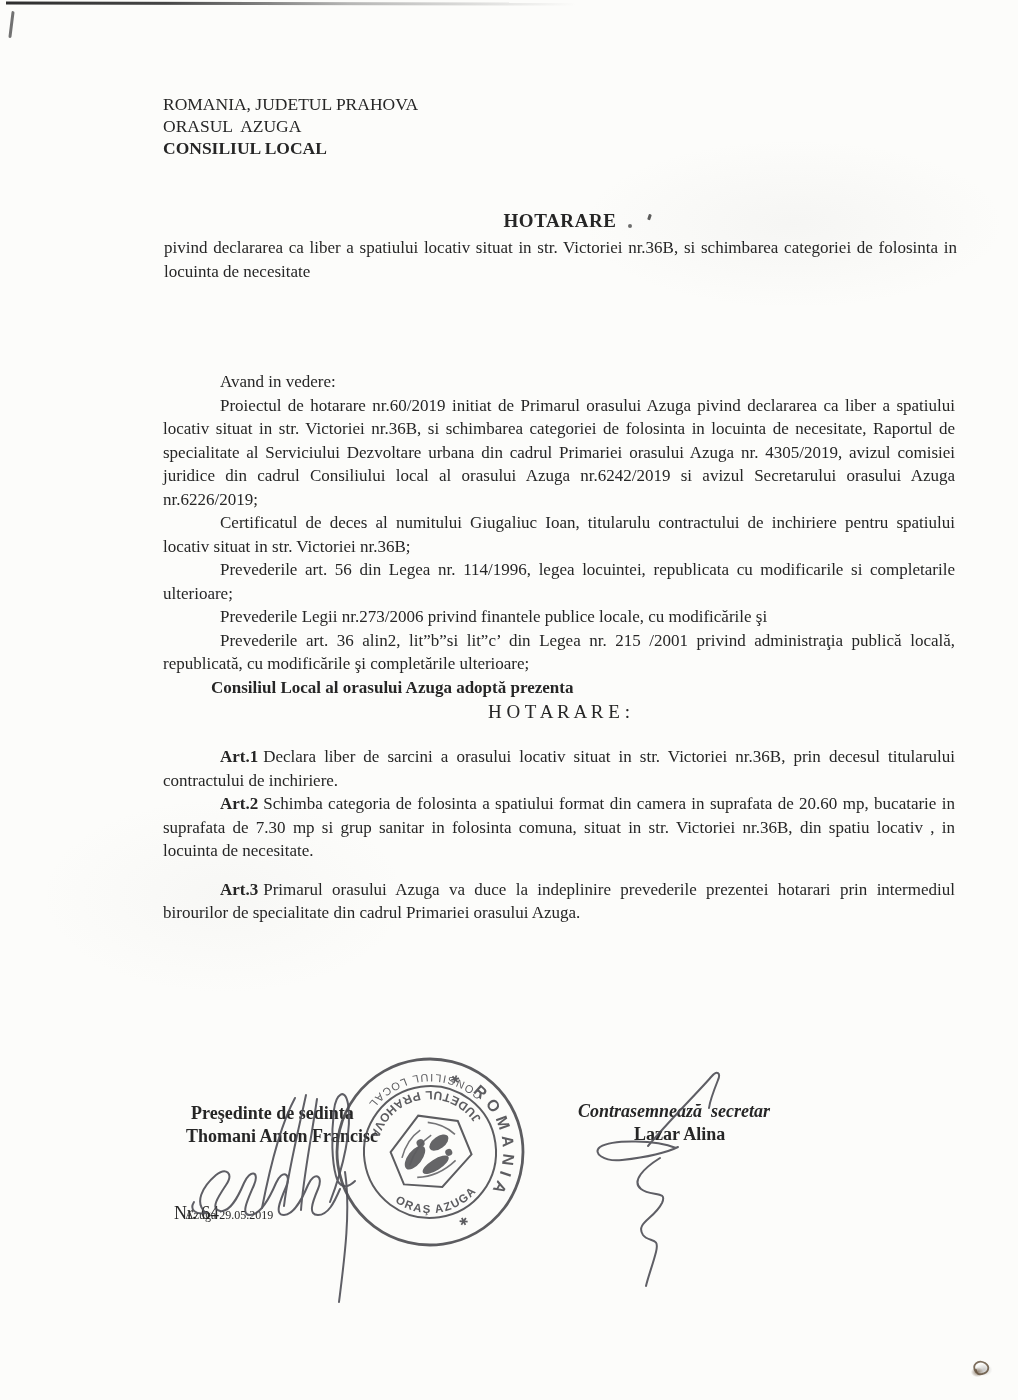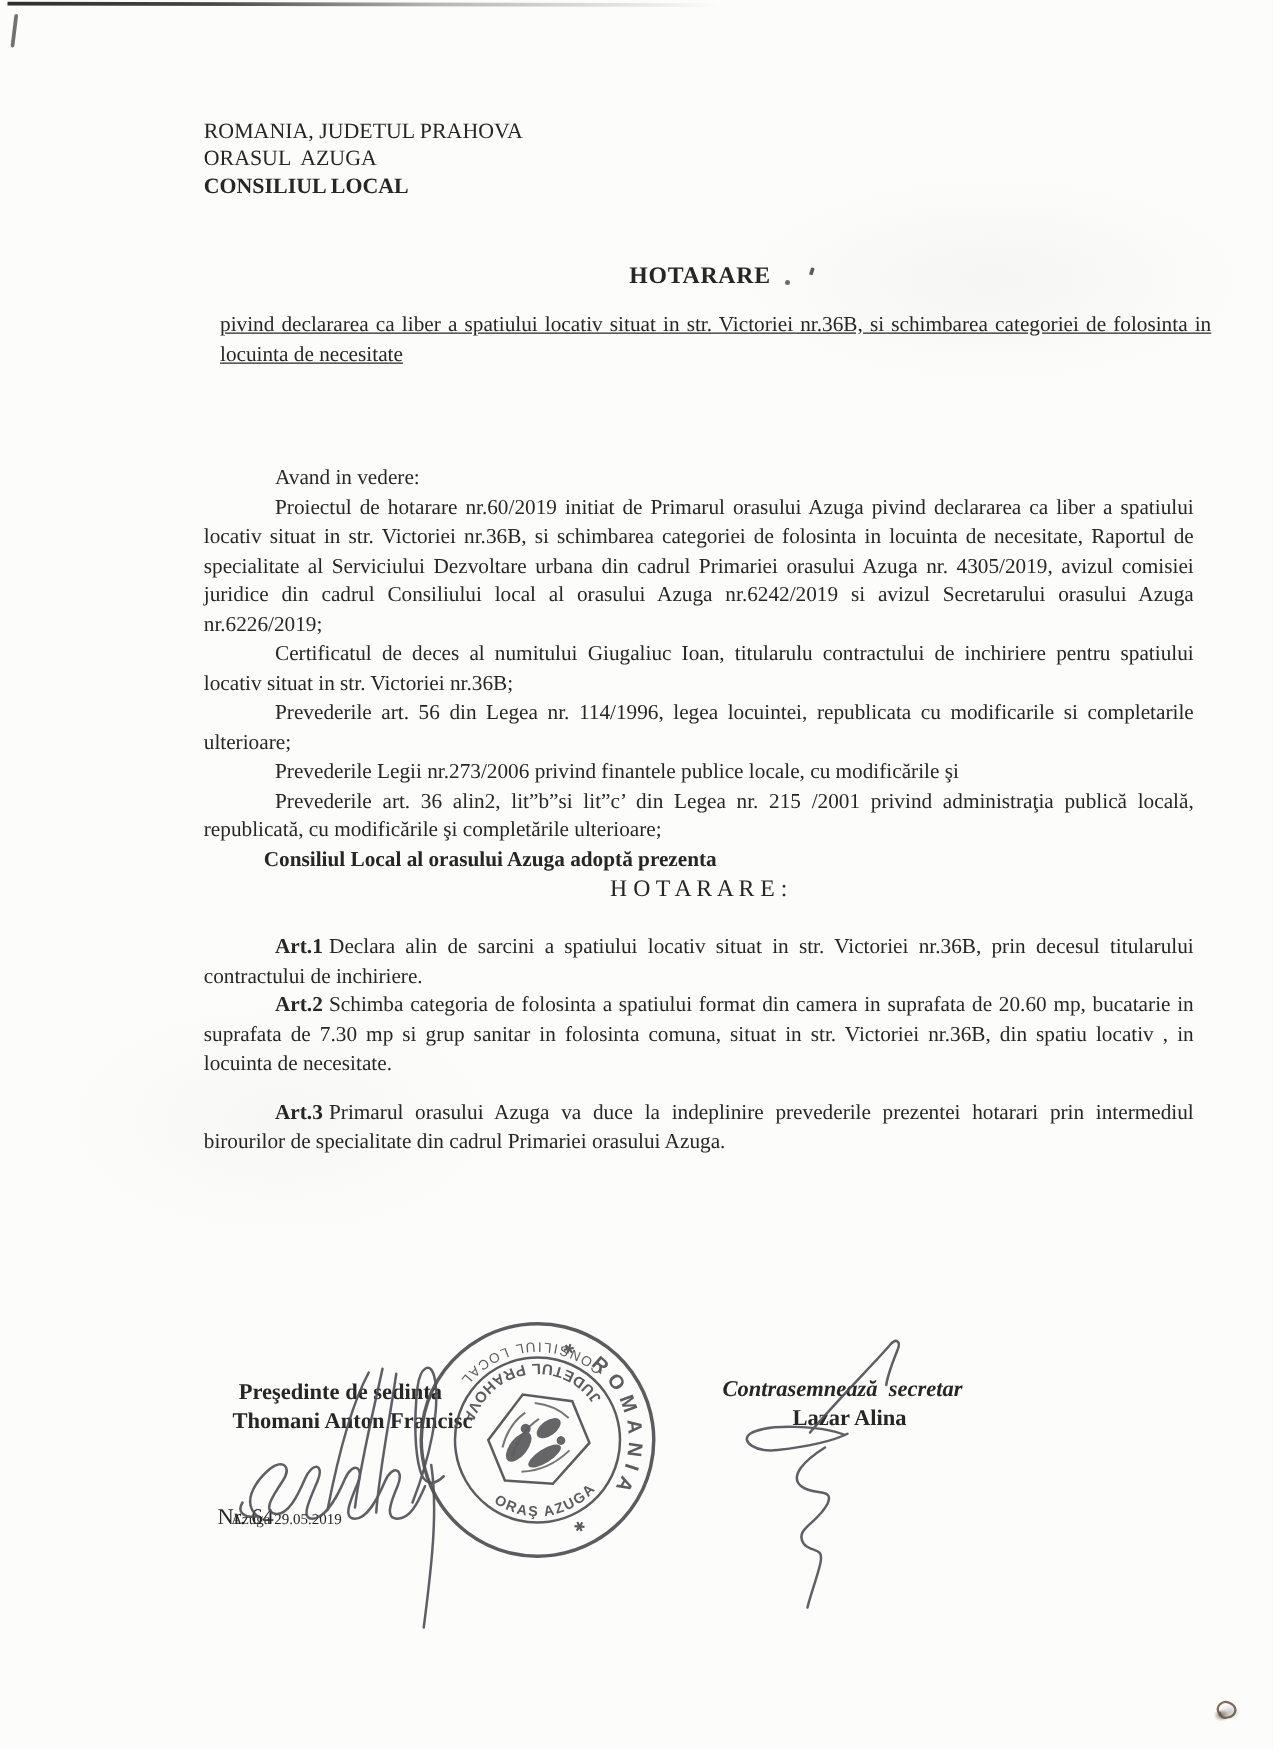--- a/index.html
+++ b/index.html
@@ -42,21 +42,21 @@
     position:absolute;left:966px;top:1360px;width:30px;height:22px;
     background:radial-gradient(ellipse 9px 7px at 38% 55%, rgba(96,74,50,.75), rgba(96,74,50,0) 72%),
                radial-gradient(ellipse 12px 9px at 60% 45%, rgba(150,150,150,.5), rgba(150,150,150,0) 70%);
     filter:blur(.4px);
   }
   
   .hdr{position:absolute;top:93px;left:163px;line-height:22px;font-size:17.5px;}
   .hdr .l2{white-space:pre;}
   .ttl-row{position:absolute;top:209px;left:163px;width:794px;text-align:center;}
   .ttl{font-size:19px;font-weight:bold;letter-spacing:.6px;}
-  .subject{position:absolute;top:236px;left:164px;width:793px;text-align:justify;margin:12px;text-decoration:underline;}
+  .subject{position:absolute;top:236px;left:164px;width:793px;text-align:justify;margin:0;}
   .body-flow{position:absolute;top:370px;left:163px;width:792px;}
   .body-flow p{margin:0;text-align:justify;text-indent:57px;}
   .body-flow p.legal{margin-top:14px;}
   .adoption{margin-top:15px;font-weight:bold;text-align:left !important;text-indent:48px !important;}
   .decision{margin-top:20px;text-align:center !important;text-indent:0 !important;
             font-weight:normal;font-size:19px;line-height:26px;}
   .article{margin-top:18px;}
   .article.a1{margin-top:20px;}
   .article.a3{margin-top:15px;}
   .article b{margin-right:5px;}
@@ -95,21 +95,21 @@
 
   <div class="body-flow txt">
     <p>Avand in vedere:</p>
     <p>Proiectul de hotarare nr.60/2019 initiat de Primarul orasului Azuga pivind declararea ca liber a spatiului locativ situat in str. Victoriei nr.36B, si schimbarea categoriei de folosinta in locuinta de necesitate, Raportul de specialitate al Serviciului Dezvoltare urbana din cadrul Primariei orasului Azuga nr. 4305/2019, avizul comisiei juridice din cadrul Consiliului local al orasului Azuga nr.6242/2019 si avizul Secretarului orasului Azuga nr.6226/2019;</p>
     <p>Certificatul de deces al numitului Giugaliuc Ioan, titularulu contractului de inchiriere pentru spatiului locativ situat in str. Victoriei nr.36B;</p>
     <p>Prevederile art. 56 din Legea nr. 114/1996, legea locuintei, republicata cu modificarile si completarile ulterioare;</p>
     <p>Prevederile Legii nr.273/2006 privind finantele publice locale, cu modificările şi</p>
     <p>Prevederile art. 36 alin2, lit”b”si lit”c’ din Legea nr. 215 /2001 privind administraţia publică locală, republicată, cu modificările şi completările ulterioare;</p>
     <p class="adoption">Consiliul Local al orasului Azuga adoptă prezenta</p>
     <p class="decision">H O T A R A R E :</p>
-    <p class="article a1"><b>Art.1</b><span>Declara alin de sarcini a spatiului locativ situat in str. Victoriei nr.36B, prin decesul titularului contractului de inchiriere.</span></p>
+    <p class="article a1"><b>Art.1</b><span>Declara liber de sarcini a orasului locativ situat in str. Victoriei nr.36B, prin decesul titularului contractului de inchiriere.</span></p>
     <p class="article a2"><b>Art.2</b><span>Schimba categoria de folosinta a spatiului format din camera in suprafata de 20.60 mp, bucatarie in suprafata de 7.30 mp si grup sanitar in folosinta comuna, situat in str. Victoriei nr.36B, din spatiu locativ , in locuinta de necesitate.</span></p>
     <p class="article a3"><b>Art.3</b><span>Primarul orasului Azuga va duce la indeplinire prevederile prezentei hotarari prin intermediul birourilor de specialitate din cadrul Primariei orasului Azuga.</span></p>
   </div>
 
   <div class="sig sig-left-role">Preşedinte de sedinta</div>
   <div class="sig sig-left-name">Thomani Anton Francisc</div>
   <div class="sig sig-right-role">Contrasemnează  secretar</div>
   <div class="sig sig-right-name">Lazar Alina</div>
   <div class="place-date">Azuga 29.05.2019</div>
   <div class="doc-number">Nr. 64</div>

